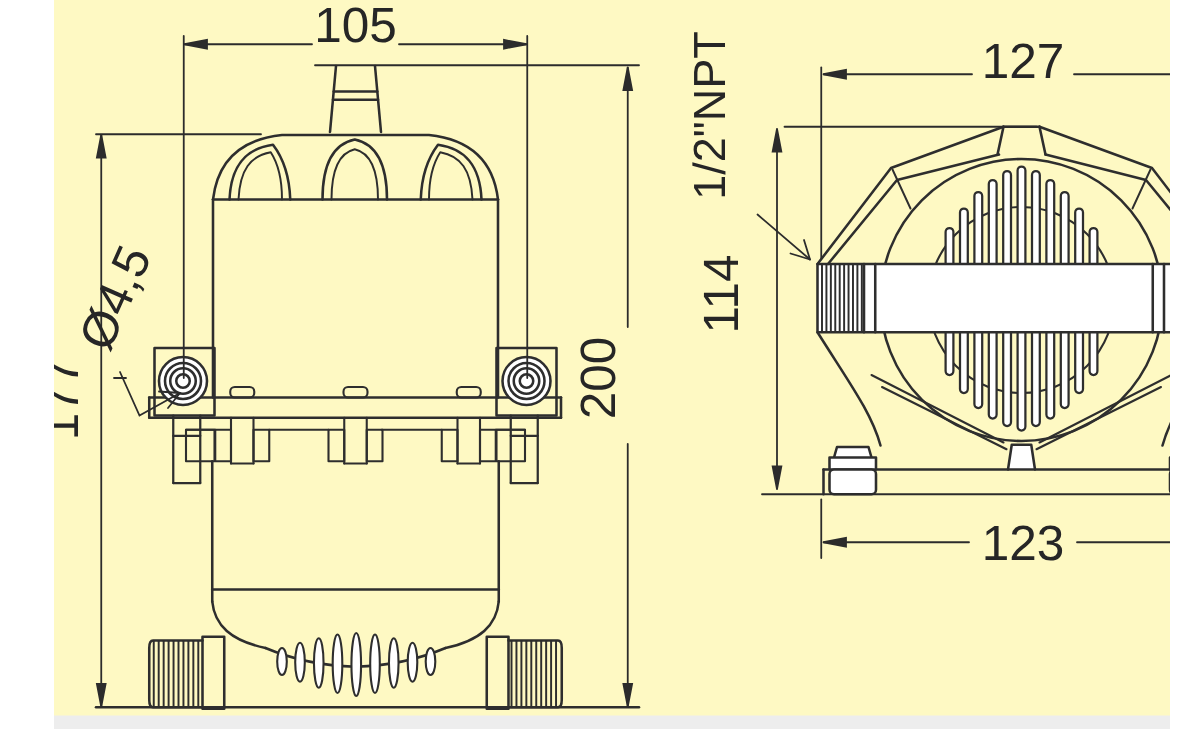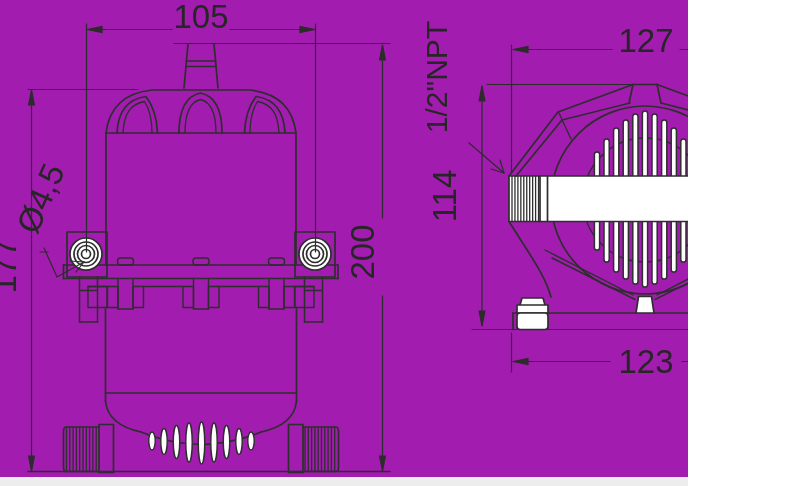--- a/index.html
+++ b/index.html
@@ -1,16 +1,16 @@
 <!DOCTYPE html>
 <html><head>
 <meta charset="utf-8">
 <style>
   html,body{margin:0;padding:0;background:#ffffff;}
-  .stage{position:relative;width:688px;height:486px;background:#a21caf;overflow:hidden;}
+  .stage{position:relative;width:744px;height:486px;background:#fef9c3;overflow:hidden;margin-left:36px;}
   svg{display:block;}
   text{font-family:"Liberation Sans","DejaVu Sans",sans-serif;fill:#262626;}
   .dim-txt{font-size:33px;}
   .dim-txt-sm{font-size:30px;}
 </style>
 </head>
 <body>
 
 <div class="stage">
 <svg width="796" height="486" viewBox="0 0 796 486">

